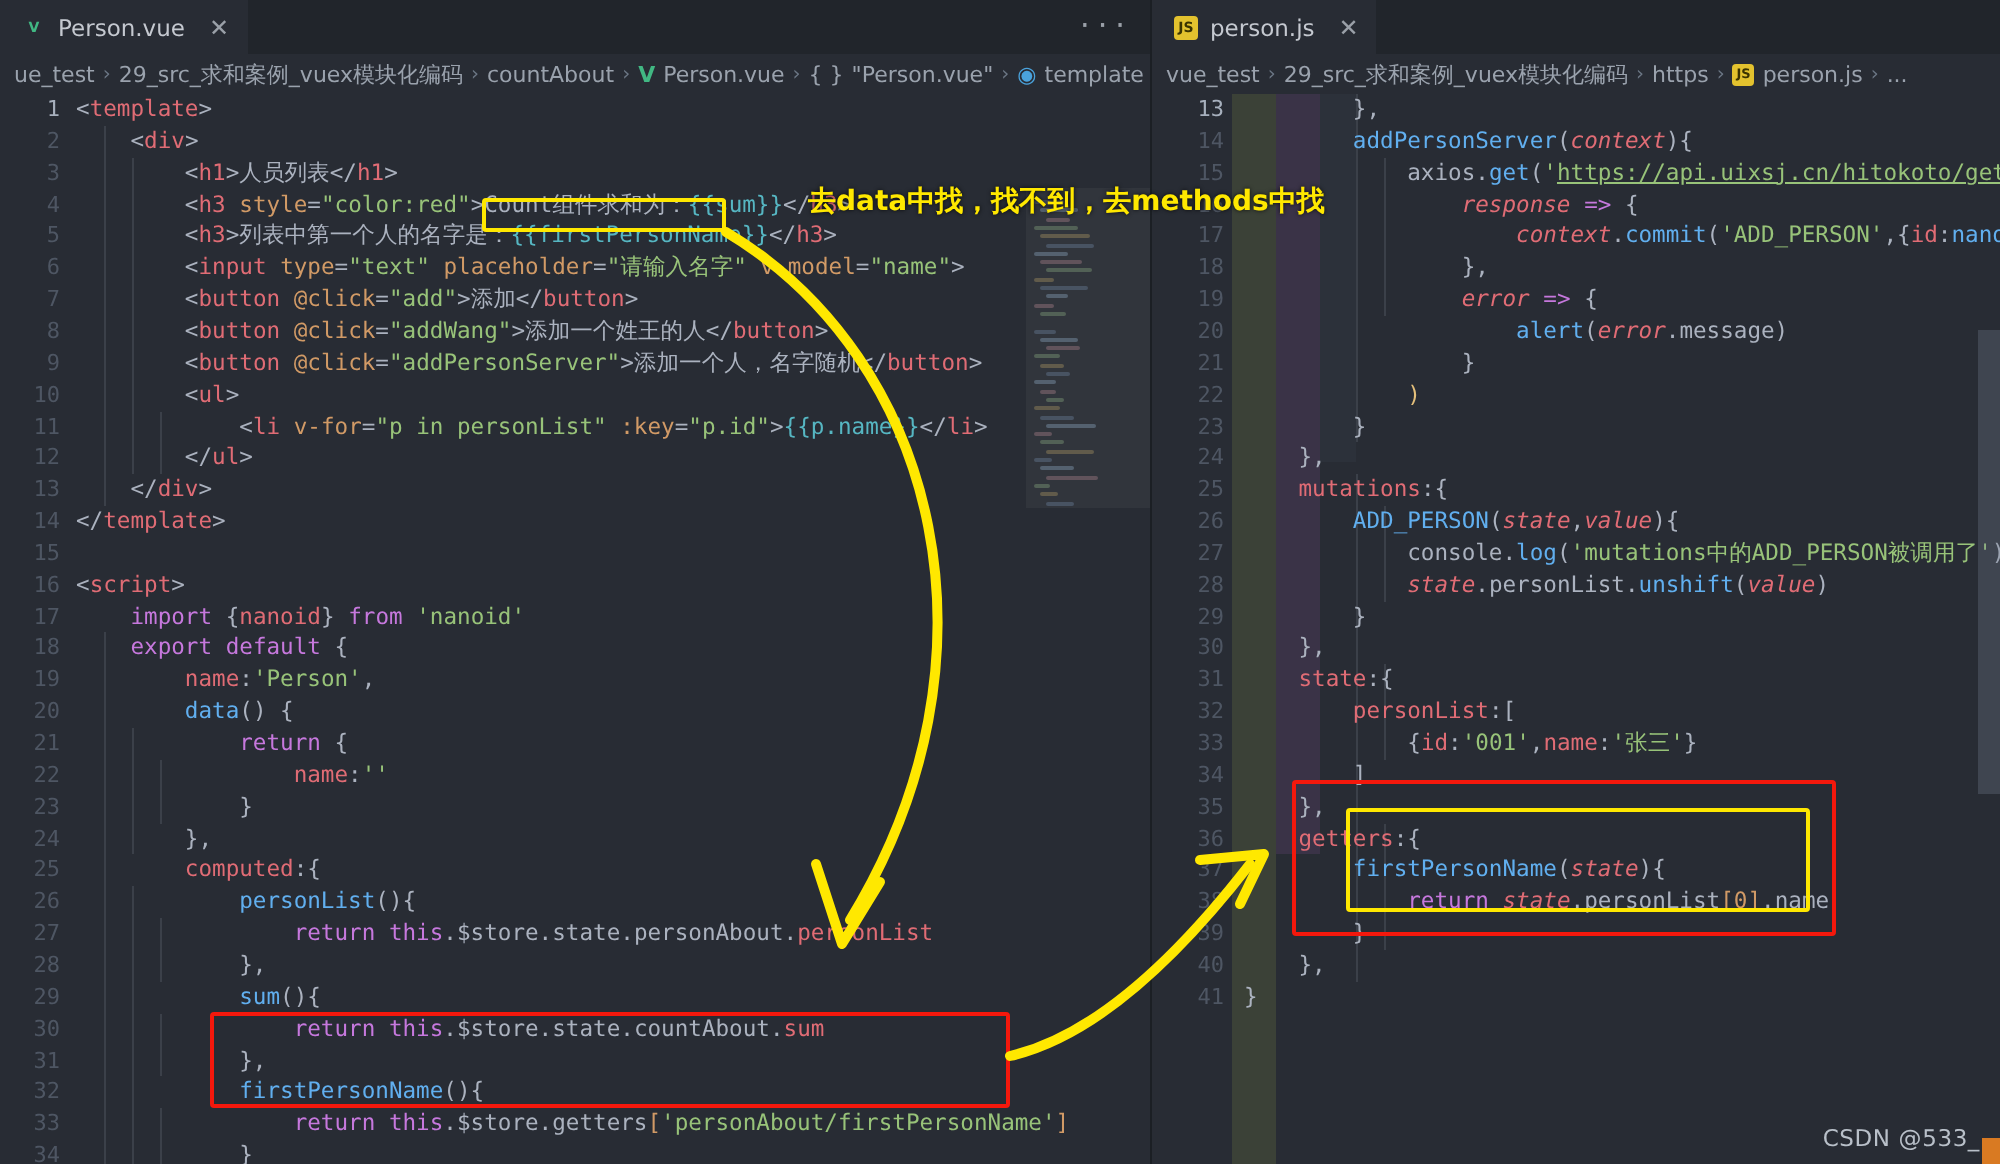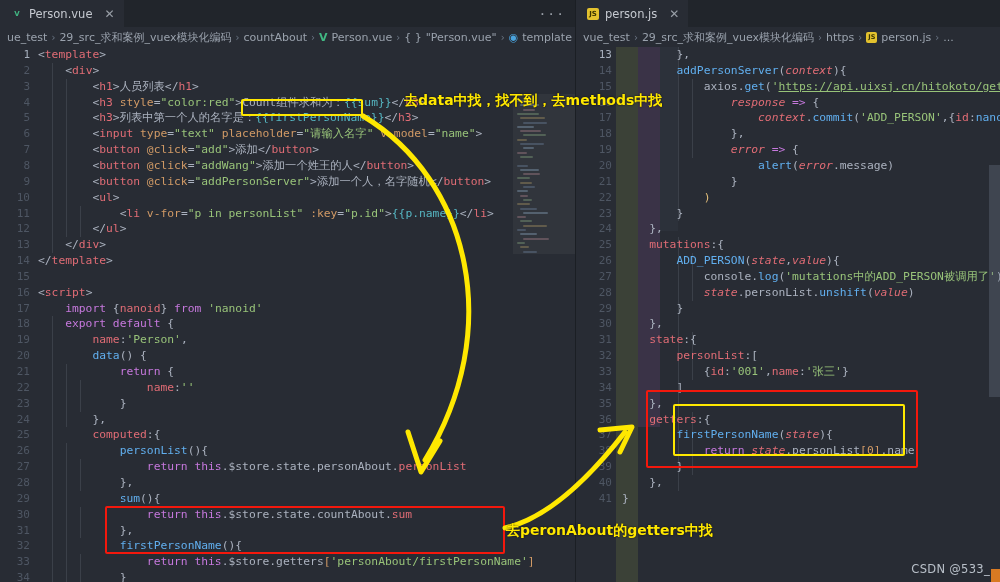--- a/index.html
+++ b/index.html
@@ -255,18 +255,17 @@
       <path d="M 408,432 L 421,472 L 440,441" stroke="#ffe800" stroke-width="5" fill="none" stroke-linecap="round" stroke-linejoin="round"></path>
     </svg>
 
     <svg width="1000" height="582" style="position:absolute;left:0;top:0;">
       <path d="M 505,528 C 540,520 580,490 625,432" stroke="#ffe800" stroke-width="5" fill="none" stroke-linecap="round"></path>
       <path d="M 600,430 L 632,427 L 620,452" stroke="#ffe800" stroke-width="5" fill="none" stroke-linejoin="round" stroke-linecap="round"></path>
     </svg>
 
     <div class="ann-text" style="left:404px;top:92px;font-size:14px;">去data中找，找不到，去methods中找</div>
 
-    <div class="ann-text" style="left:506px;top:522px;font-size:14px;">去peronAbout的getters中找</div>
   </div>
 
   <div class="watermark">CSDN @533_</div>
   <div class="wm-corner"></div>
 </div>
 
 </body></html>

